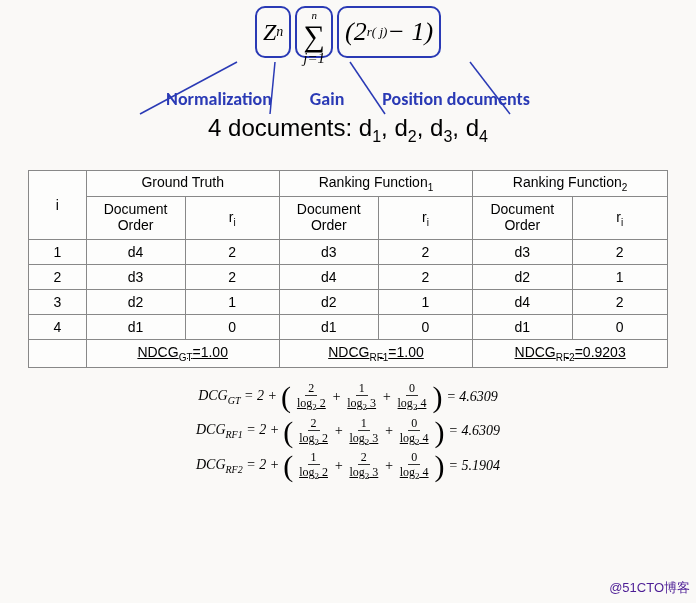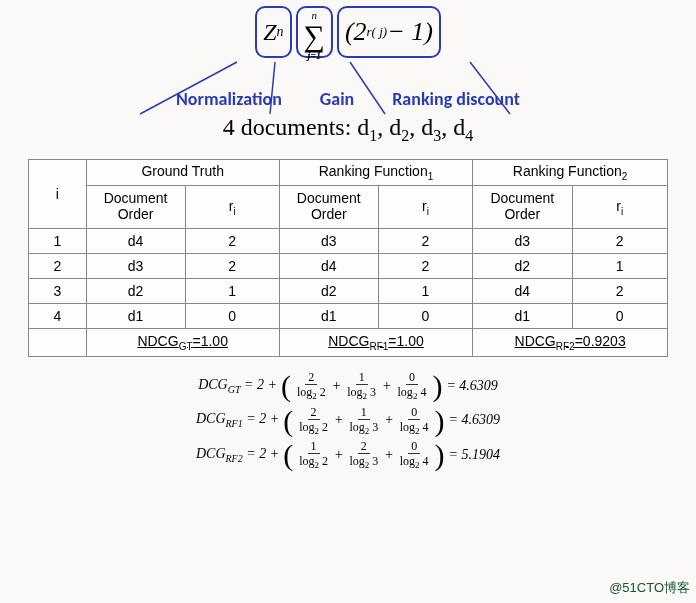--- a/index.html
+++ b/index.html
@@ -33,44 +33,44 @@
     margin: 0 2px;
     display: inline-flex;
     align-items: center;
     height: 52px;
     box-sizing: border-box;
   }
   .box.zn { font-size: 24px; }
   .sigma-box { flex-direction: column; font-style: normal; line-height: 1; }
   .sigma-top { font-size: 11px; font-style: italic; }
   .sigma-sym { font-size: 30px; }
-  .sigma-bot { font-size: 10px; font-style: italic; font-weight: bold; }
+  .sigma-bot { font-size: 15px; font-style: italic; }
   .gain-box sup { font-size: 13px; }
   .labels {
     display: flex;
     justify-content: center;
     gap: 38px;
     color: #2a3ab5;
     font-family: Calibri, Arial, sans-serif;
     font-weight: bold;
     font-size: 18px;
     margin-top: 30px;
   }
   .connectors {
     position: absolute;
     top: 0; left: 0;
     width: 100%; height: 160px;
     pointer-events: none;
   }
   .heading {
     text-align: center;
-    font-family: Liberation Serif, serif;
+    font-family: Liberation Sans, sans-serif;
     font-size: 24px;
     margin-top: 18px;
-    margin-bottom: 14px;
+    margin-bottom: 24px;
   }
   .heading sub { font-size: 16px; }
   table {
     border-collapse: collapse;
     margin: 0 auto;
     font-family: Arial, sans-serif;
     font-size: 14px;
     width: 640px;
     background: #fdfdfc;
   }
@@ -102,28 +102,28 @@
   .frac {
     display: inline-flex;
     flex-direction: column;
     align-items: center;
     font-style: normal;
     font-size: 12px;
     line-height: 1;
     padding: 0 2px;
   }
   .frac .num { border-bottom: 1px solid #333; padding: 0 3px 1px 3px; }
-  .frac .den { padding-top: 1px; }
+  .frac .den { padding-top: 1px; text-decoration: underline; }
   .frac sub { font-size: 9px; }
   .paren { font-size: 30px; font-style: normal; line-height: 0.8; }
   .watermark {
     position: absolute;
     right: 6px;
     bottom: 6px;
-    color: #14532d;
+    color: #4c1d95;
     font-family: Arial, sans-serif;
     font-size: 13px;
   }
 </style>
 </head>
 <body>
 
 <div class="formula-area">
   <div class="formula">
     <span class="box zn">
@@ -143,21 +143,21 @@
   </div>
   <svg class="connectors">
     <line x1="237" y1="62" x2="140" y2="114" stroke="#2a3ab5" stroke-width="1.5"></line>
     <line x1="275" y1="62" x2="270" y2="114" stroke="#2a3ab5" stroke-width="1.5"></line>
     <line x1="350" y1="62" x2="385" y2="114" stroke="#2a3ab5" stroke-width="1.5"></line>
     <line x1="470" y1="62" x2="510" y2="114" stroke="#2a3ab5" stroke-width="1.5"></line>
   </svg>
   <div class="labels">
     <span>Normalization</span>
     <span>Gain</span>
-    <span>Ranking discount</span>
+    <span>Position documents</span>
   </div>
 </div>
 
 <div class="heading">
   <span>4 documents: d</span><sub>1</sub>, d<sub>2</sub>, d<sub>3</sub>, d<sub>4</sub>
 </div>
 
 <table>
   <tbody>
       <tr>

